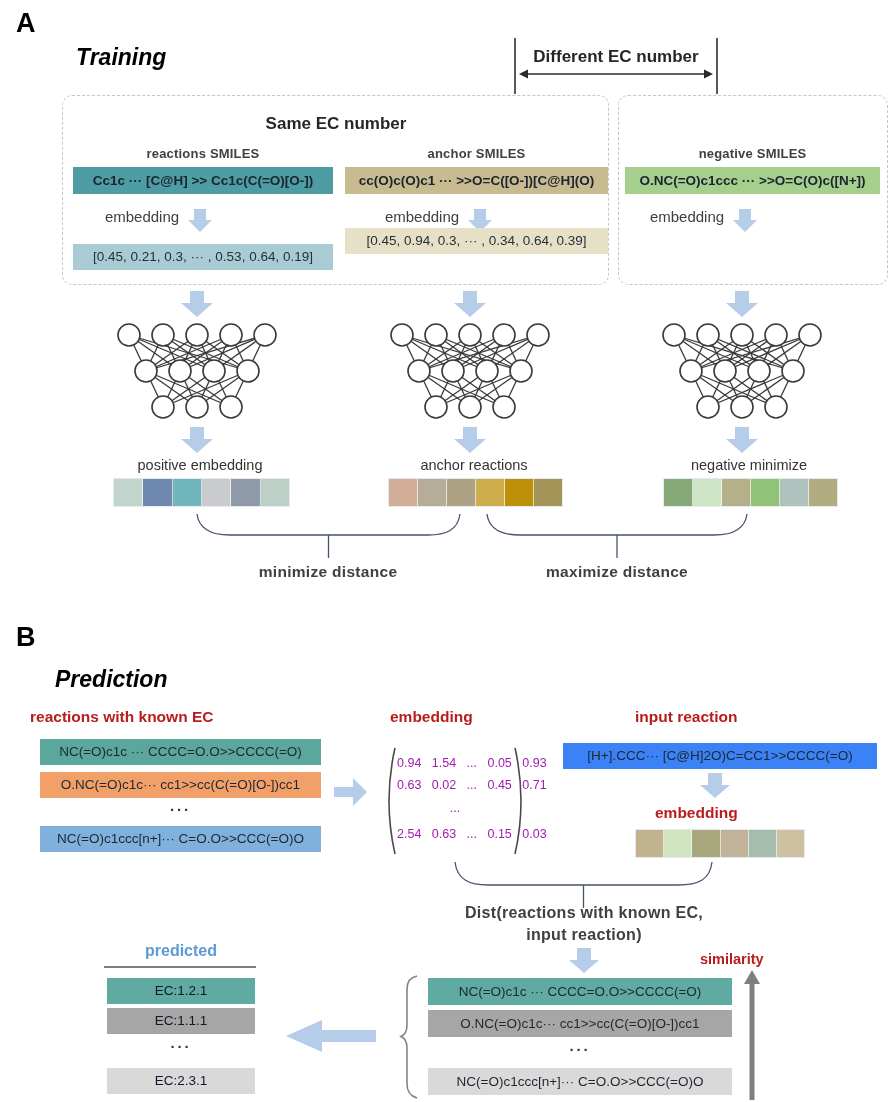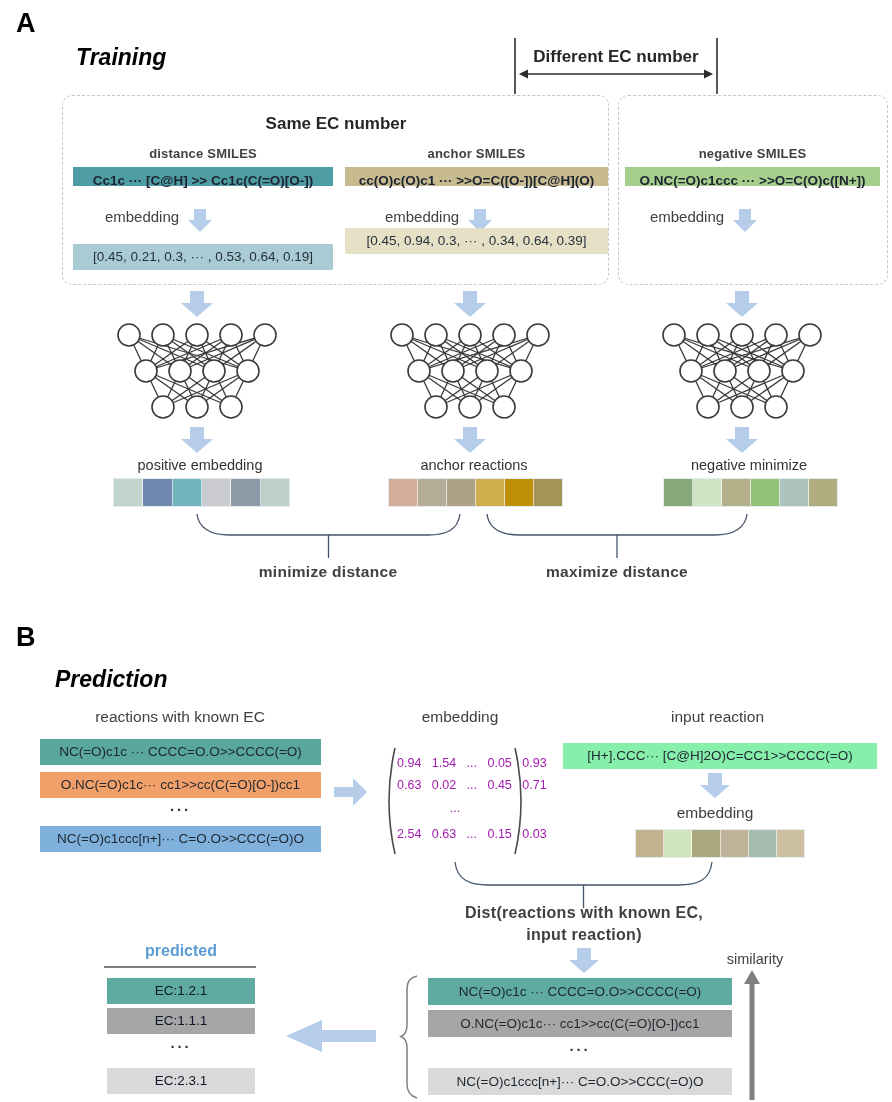--- a/index.html
+++ b/index.html
@@ -3,39 +3,39 @@
 <meta charset="utf-8">
 <style>
   html,body{margin:0;padding:0;background:#fff;}
   .canvas{position:relative;width:892px;height:1102px;background:#fff;overflow:hidden;
     font-family:"Liberation Sans","DejaVu Sans",sans-serif;color:#1f1f1f;}
   .abs{position:absolute;}
   .panel-label{font-size:27px;font-weight:800;color:#000;}
   .panel-title{font-size:23px;font-weight:800;color:#000;font-style:italic;}
   .sec-head{font-weight:800;color:#262626;font-size:17px;text-align:center;}
   .col-head{font-weight:700;color:#404040;font-size:13px;text-align:center;letter-spacing:.2px;}
-  .smiles-box{height:19px;line-height:27px;text-align:center;font-size:13.5px;font-weight:700;
+  .smiles-box{height:27px;line-height:27px;text-align:center;font-size:13.5px;font-weight:700;
     color:#1c2430;white-space:nowrap;}
   .vec-box{height:26px;line-height:26px;text-align:center;font-size:13.5px;font-weight:500;
     color:#26303a;white-space:nowrap;}
   .emb-label{font-size:15px;color:#3f3f3f;text-align:center;}
   .embname-label{font-size:14.5px;color:#333;text-align:center;}
   .dist-label{font-size:15.5px;font-weight:800;color:#404040;text-align:center;letter-spacing:.3px;}
   .dashed-box{border:1.6px dashed #c6c6c6;border-radius:10px;}
   .vbar{width:2px;background:#595959;}
   .strip{display:flex;border:1px solid #e4eaf0;}
   .strip>div{flex:1;border-right:1px solid rgba(255,255,255,.65);}
   .strip>div:last-child{border-right:none;}
   .blue-arrow polygon{fill:var(--arrow-blue);}
   .brace path{stroke:var(--line-color);stroke-width:1.3;fill:none;}
   .net line{stroke:var(--net-stroke);stroke-width:1.3;}
   .net circle{stroke:var(--net-stroke);stroke-width:1.6;fill:#fff;}
   .rxn-row{height:26px;line-height:26px;text-align:center;font-size:13.5px;color:#1f2730;white-space:nowrap;}
   .dots-row{text-align:center;font-weight:700;font-size:15px;letter-spacing:2px;color:#333;}
-  .b-head{font-weight:400;color:#404040;font-size:15.5px;text-align:center;}
+  .b-head{font-weight:700;color:#b91c1c;font-size:15.5px;}
   .matrix-row{position:absolute;left:16px;right:16px;text-align:center;font-size:12.5px;color:#a21caf;word-spacing:7px;white-space:nowrap;}
   .paren path{stroke:#4a4a4a;stroke-width:1.6;fill:none;}
   .gray-shape{fill:var(--gray);}
   .predicted-head{font-weight:800;font-size:16px;color:var(--predicted-blue);text-align:center;}
   .ec-row{height:26px;line-height:26px;text-align:center;font-size:13.5px;color:#0f172a;}
 </style>
 </head>
 <body>
 
 <div class="canvas">
@@ -49,21 +49,21 @@
   <svg class="abs" style="left:516px;top:66px;" width="200" height="16">
     <line x1="8" y1="8" x2="192" y2="8" stroke="#2b2b2b" stroke-width="1.6"></line>
     <polygon points="3,8 12,3.5 12,12.5" fill="#2b2b2b"></polygon>
     <polygon points="197,8 188,3.5 188,12.5" fill="#2b2b2b"></polygon>
   </svg>
 
   <div class="abs dashed-box" style="left:62px;top:95px;width:545px;height:188px;"></div>
   <div class="abs dashed-box" style="left:618px;top:95px;width:268px;height:188px;"></div>
   <div class="abs sec-head" style="left:62px;top:114px;width:548px;">Same EC number</div>
 
-  <div class="abs col-head" style="left:73px;top:146px;width:260px;">distance SMILES</div>
+  <div class="abs col-head" style="left:73px;top:146px;width:260px;">reactions SMILES</div>
   <div class="abs col-head" style="left:345px;top:146px;width:263px;">anchor SMILES</div>
   <div class="abs col-head" style="left:625px;top:146px;width:255px;">negative SMILES</div>
 
   <div class="abs smiles-box" style="left: 73px; top: 167px; width: 260px; background: rgb(79, 157, 164);">Cc1c ··· [C@H] &gt;&gt; Cc1c(C(=O)[O-])</div>
   <div class="abs smiles-box" style="left: 345px; top: 167px; width: 263px; background: rgb(200, 187, 144);">cc(O)c(O)c1 ··· &gt;&gt;O=C([O-])[C@H](O)</div>
   <div class="abs smiles-box" style="left: 625px; top: 167px; width: 255px; background: rgb(166, 207, 141);">O.NC(=O)c1ccc ··· &gt;&gt;O=C(O)c([N+])</div>
 
   <div class="abs emb-label" style="left:98px;top:208px;width:88px;">embedding</div>
   <svg class="abs blue-arrow" style="left:187px;top:209px;" width="26" height="24">
       <polygon points="7,0 19,0 19,11 25,11 13,23 1,11 7,11"></polygon>
@@ -296,21 +296,21 @@
       <path d="M 14 4 Q 2 57 14 110"></path>
       <path d="M 134 4 Q 146 57 134 110"></path>
     </svg>
     <div class="matrix-row" style="top:12px;">0.94 1.54 ... 0.05 0.93</div>
     <div class="matrix-row" style="top:34px;">0.63 0.02 ... 0.45 0.71</div>
     <div class="matrix-row" style="top:57px;">...</div>
     <div class="matrix-row" style="top:83px;">2.54 0.63 ... 0.15 0.03</div>
   </div>
 
   <div class="abs b-head" style="left:635px;top:708px;width:165px;">input reaction</div>
-  <div class="abs rxn-row" style="left: 563px; top: 743px; width: 314px; background: #86efac;">[H+].CCC··· [C@H]2O)C=CC1&gt;&gt;CCCC(=O)</div>
+  <div class="abs rxn-row" style="left: 563px; top: 743px; width: 314px; background: #3b82f6;">[H+].CCC··· [C@H]2O)C=CC1&gt;&gt;CCCC(=O)</div>
   <svg class="abs blue-arrow" style="left:699px;top:773px;" width="32" height="26">
       <polygon points="9,0 23,0 23,12 31,12 16,25 1,12 9,12"></polygon>
     </svg>
   <div class="abs b-head" style="left:655px;top:804px;width:120px;">embedding</div>
   <div class="abs strip" style="left:635px;top:829px;width:168px;height:27px;">
       <div style="background: rgb(192, 179, 142);"></div>
       <div style="background: rgb(208, 229, 191);"></div>
       <div style="background: rgb(169, 167, 124);"></div>
       <div style="background: rgb(192, 179, 153);"></div>
       <div style="background: rgb(164, 189, 174);"></div>

